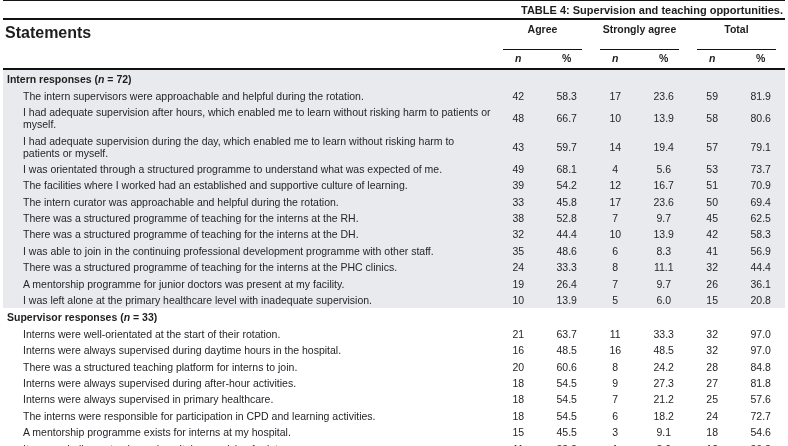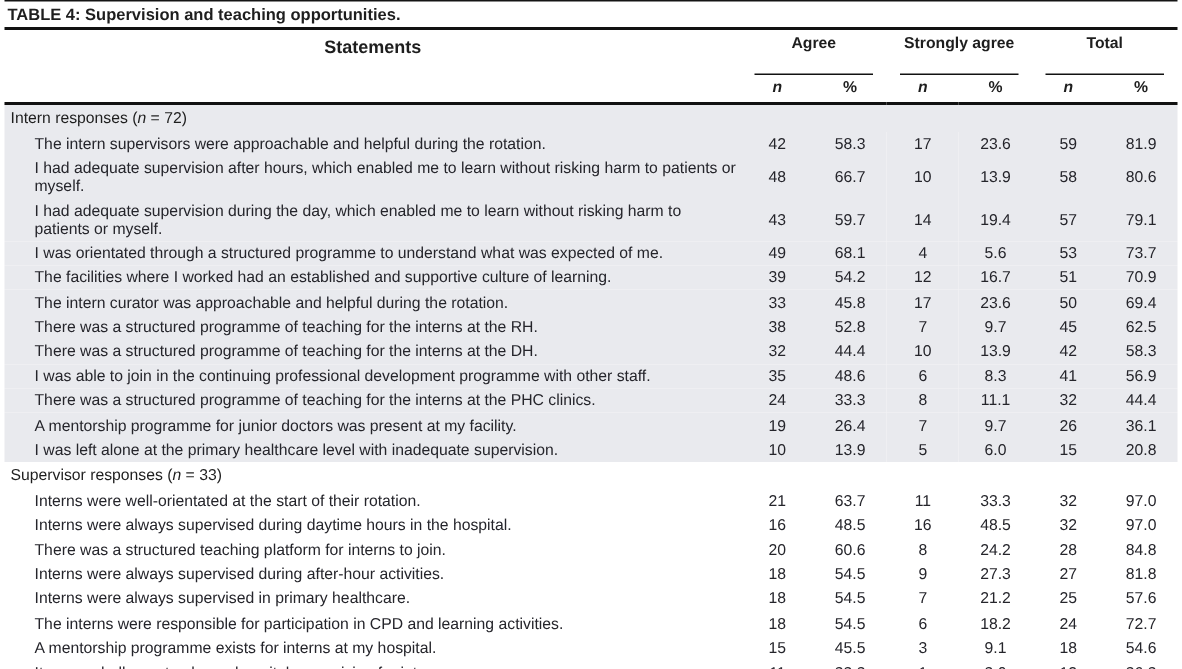--- a/index.html
+++ b/index.html
@@ -6,48 +6,48 @@
   body{
     width:788px;height:446px;
     font-family:"Liberation Sans", sans-serif;
     color:#262626;
     -webkit-font-smoothing:antialiased;
   }
   .page{padding:0 3px;}
   .top-rule{border-top:1px solid #141414;margin:0;}
   .title{
     font-weight:bold;font-size:11px;
-    padding:3px 2px 2px 2px;color:#1e1e1e;
+    padding:3px 2px 2px 2px;color:#1e1e1e;text-align:right;
   }
   .thick-rule{border-top:2px solid #111;margin:0;}
   table{
     width:100%;border-collapse:collapse;table-layout:fixed;
     font-size:10.5px;color:#25252b;
   }
   col.c-stmt{width:486px;}
   col.c-num{width:48px;}
   thead th{font-weight:bold;color:#1e1e1e;}
   th.stmt-h{
-    text-align:center;vertical-align:top;
-    padding:4px 2px 2px 2px;font-size:12px;
+    text-align:left;vertical-align:top;
+    padding:4px 2px 2px 2px;font-size:16px;
   }
   th.group{padding:3px 0 0 0;vertical-align:bottom;}
   th.group .lbl{
     display:block;margin:0 9px;padding-bottom:14px;
     border-bottom:1.2px solid #111;text-align:center;
   }
   th.sub{text-align:center;padding:2px 0 4px 0;}
   th.sub .n{font-style:italic;}
   thead{border-bottom:2px solid #111;}
   tbody{border-bottom:2px solid #111;}
   tbody td{padding:2.2px 2px;vertical-align:middle;}
   td.stmt{text-align:left;padding-left:20px;}
   td.num{text-align:center;}
   tr.shaded td{background:#e9eaee;}
-  tr.section-header td{font-weight:normal;color:#1e1e1e;padding:2.8px 2px 2.8px 4px;margin-left:28px;}
+  tr.section-header td{font-weight:bold;color:#1e1e1e;padding:2.8px 2px 2.8px 4px;margin-left:28px;}
   tr.section-header .n-sym{font-style:italic;}
 </style>
 </head>
 <body>
 
 <div class="page">
   <div class="top-rule"></div>
   <div class="title">TABLE 4: Supervision and teaching opportunities.</div>
   <div class="thick-rule"></div>
 

